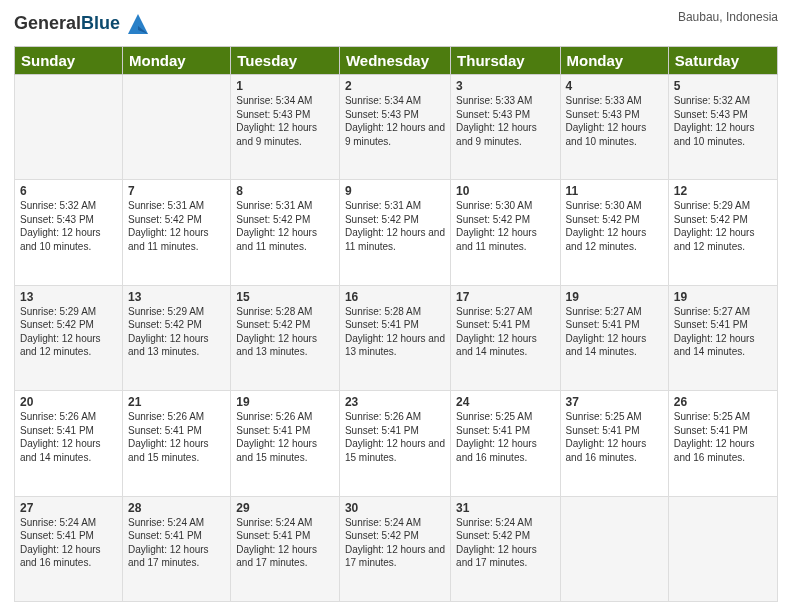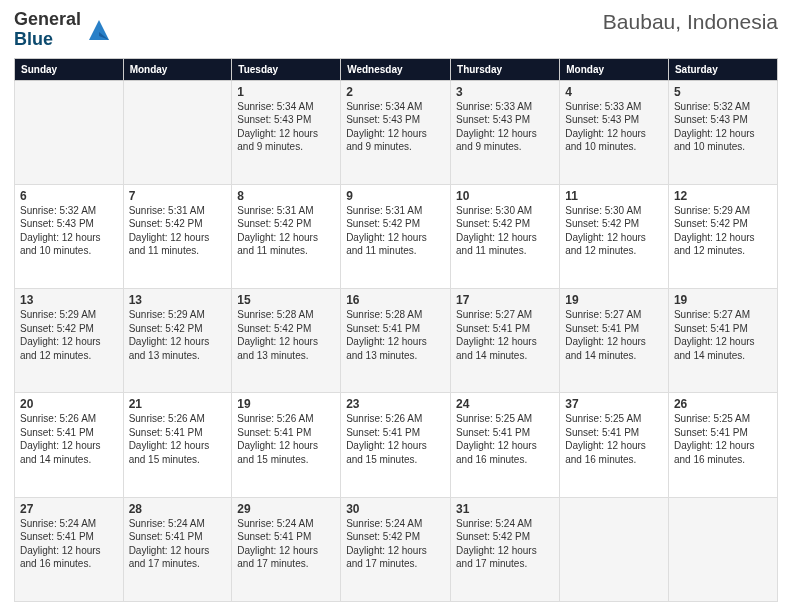--- a/index.html
+++ b/index.html
@@ -22,21 +22,21 @@
       justify-content: space-between;
       align-items: flex-start;
       margin-bottom: 8px;
     }
     .logo {
       display: flex;
       align-items: center;
     }
     .logo-text {
       display: flex;
-      flex-direction: column;
+      flex-direction: row;
       line-height: 1.1;
     }
     .logo-general {
       font-size: 18px;
       font-weight: bold;
       color: #333;
     }
     .logo-blue {
       font-size: 18px;
       font-weight: bold;
@@ -50,32 +50,32 @@
     .header-right {
       text-align: right;
     }
     .month-title {
       font-size: 36px;
       font-weight: normal;
       color: #333;
       line-height: 1.1;
     }
     .location {
-      font-size: 21px;
+      font-size: 12px;
       color: #555;
     }
     .calendar {
       width: 100%;
       border-collapse: collapse;
       flex: 1;
     }
     .calendar thead tr th {
-      background: #0f172a;
+      background: #4d7c0f;
       color: #fff;
-      font-size: 10px;
+      font-size: 15px;
       font-weight: bold;
       padding: 5px 6px;
       text-align: left;
       border: 1px solid #ccc;
     }
     .calendar tbody tr td {
       vertical-align: top;
       border: 1px solid #ddd;
       padding: 4px 5px;
       width: 113px;

